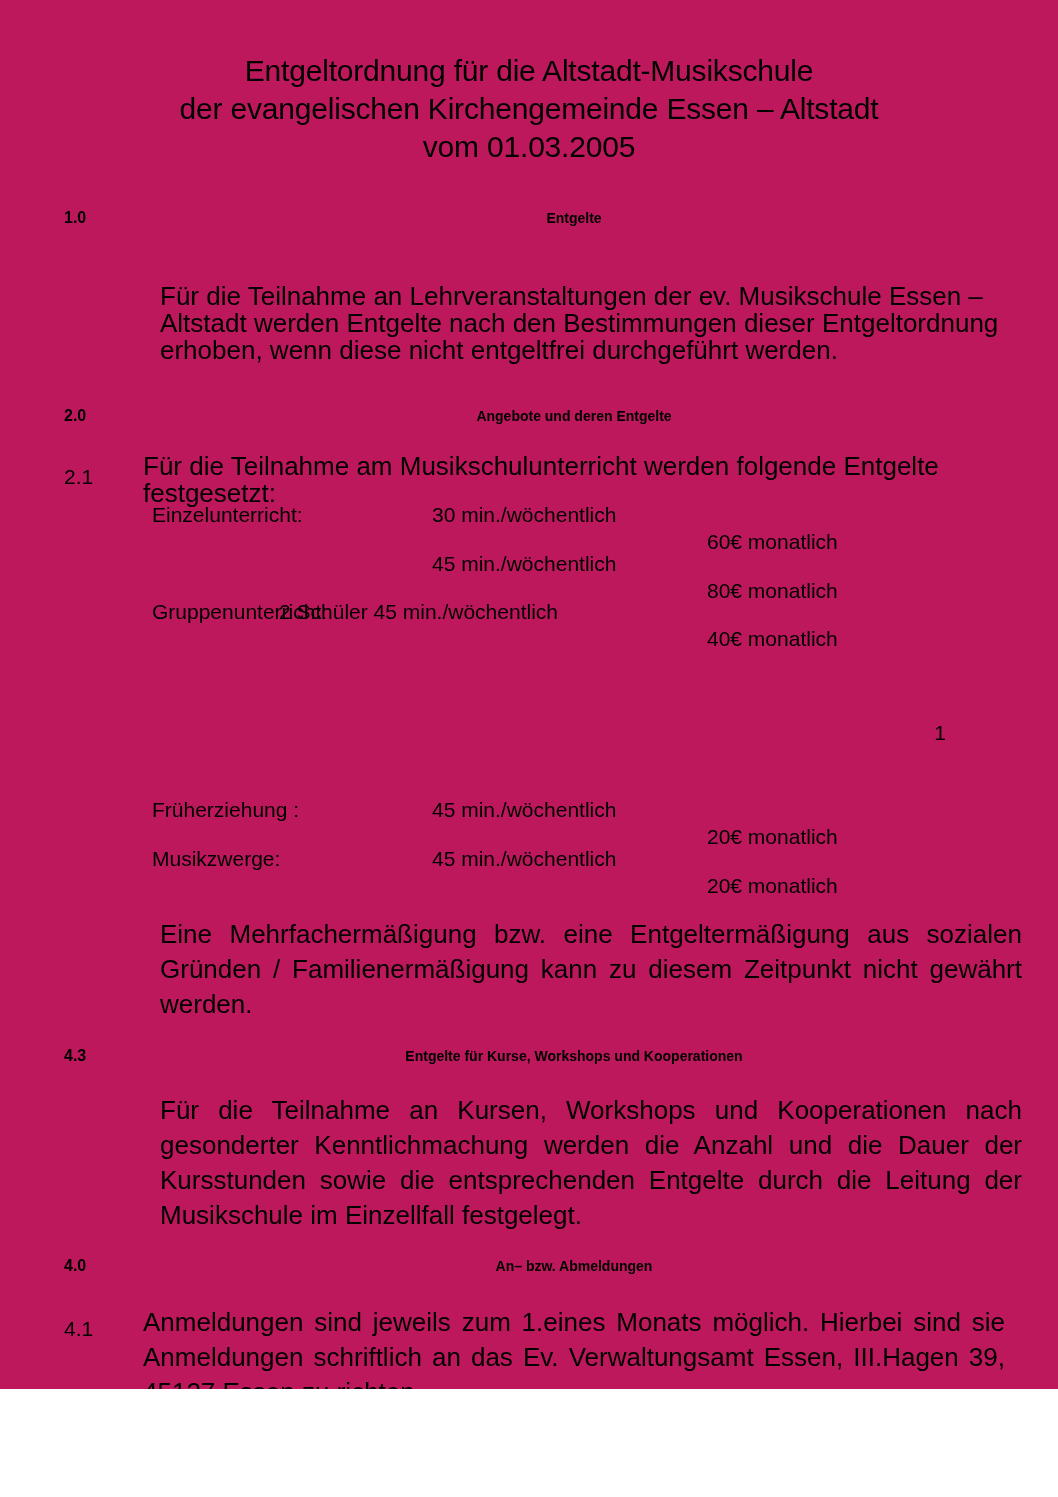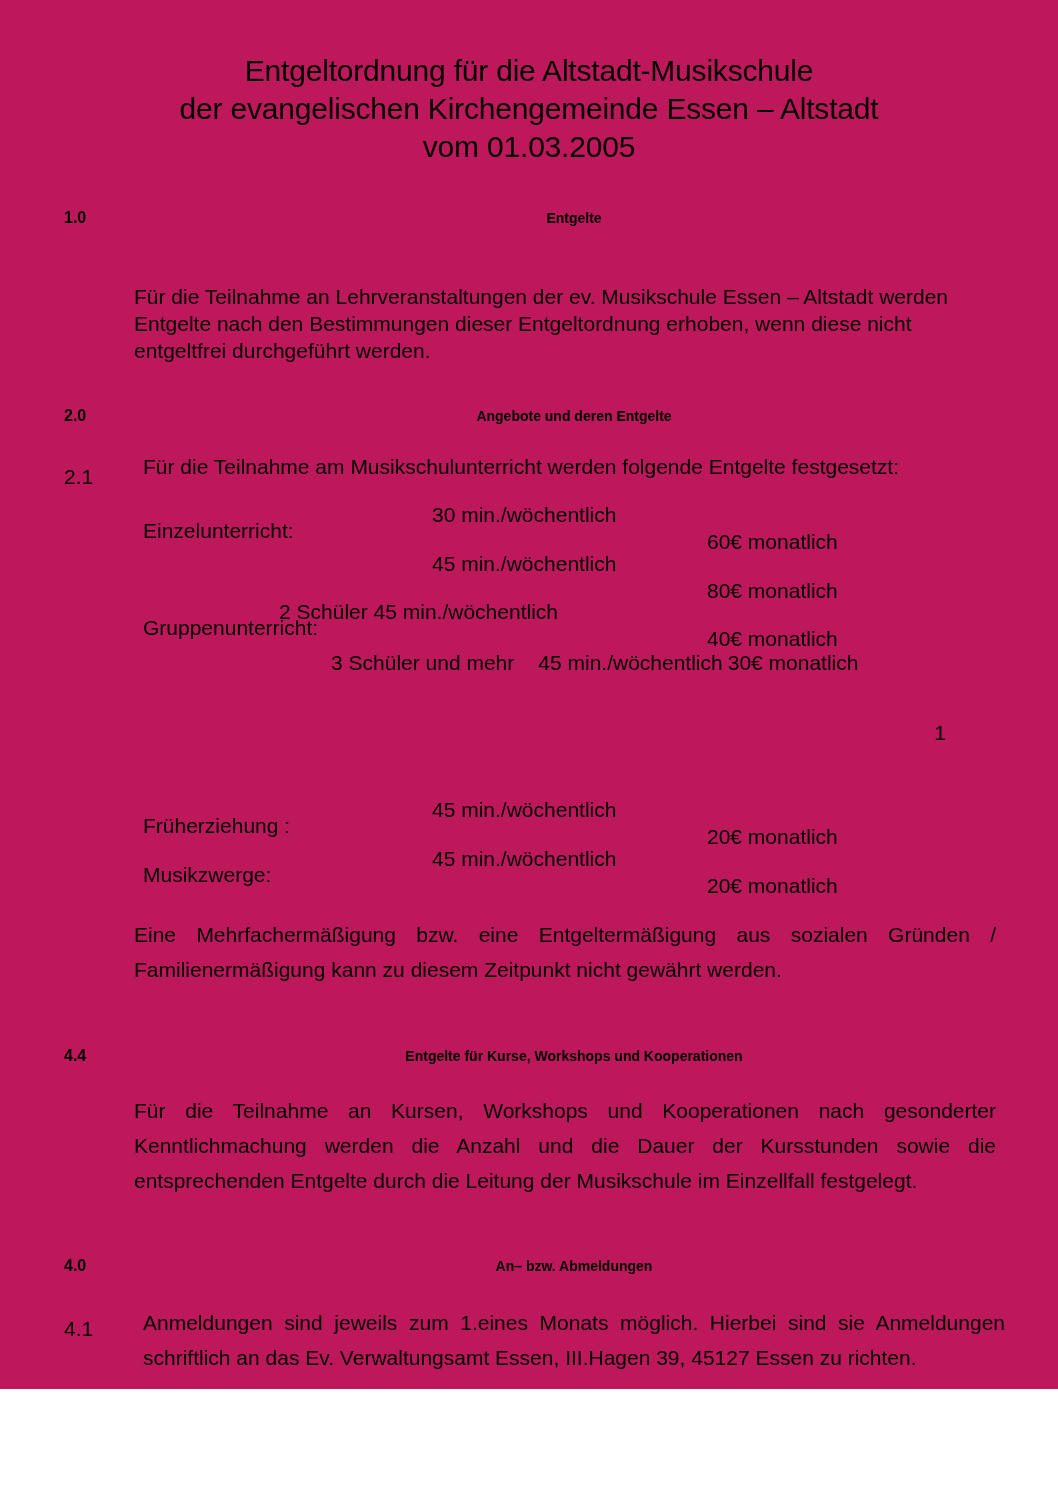--- a/index.html
+++ b/index.html
@@ -57,23 +57,23 @@
     text-align: center;
     font-weight: bold;
     font-size: 14px;
     line-height: 26px;
     white-space: nowrap;
   }
 
   
   .para {
     position: absolute;
-    left: 134px;
+    left: 160px;
     width: 862px;
-    font-size: 21px;
+    font-size: 26px;
   }
   .para.tight {
     line-height: 27px;
   }
   .para.loose {
     line-height: 35px;
   }
   .para.justify {
     text-align: justify;
     text-align-last: left;
@@ -91,21 +91,21 @@
     top: 0;
     font-size: 21px;
     line-height: 27px;
     margin-top: 10px;
   }
   .num-para .t {
     position: absolute;
     left: 79px;
     top: 0;
     width: 862px;
-    font-size: 21px;
+    font-size: 26px;
   }
   .num-para .t.tight { line-height: 27px; }
   .num-para .t.loose { line-height: 35px; }
   .num-para .t.justify {
     text-align: justify;
     text-align-last: left;
   }
 
   
   .fee-row {
@@ -114,21 +114,21 @@
     width: 1058px;
     height: 30px;
     font-size: 21px;
     line-height: 30px;
     white-space: nowrap;
   }
   .fee-cell {
     position: absolute;
     top: 0;
   }
-  .c-label    { left: 143px; margin-top: 16px; }
+  .c-label    { left: 152px; }
   .c-duration { left: 432px; }
   .c-price    { left: 707px; margin-top: 27px; }
 
   
   .fee-row-special {
     position: absolute;
     left: 331px;
     top: 0;
     font-size: 21px;
     line-height: 30px;
@@ -187,42 +187,39 @@
     <span class="fee-cell c-duration">45 min./wöchentlich</span>
     <span class="fee-cell c-price">80€ monatlich</span>
   </div>
 
   <div class="fee-row" style="top:597px;">
     <span class="fee-cell c-label">Gruppenunterricht:</span>
     <span class="fee-cell" style="left:279px;">2 Schüler 45 min./wöchentlich</span>
     <span class="fee-cell c-price">40€ monatlich</span>
   </div>
 
-  <div class="fee-row-special" style="top:648px;">
-    <span>3 Schüler und mehr</span><span class="gap-a"></span><span>45 min./wöchentlich</span><span class="gap-b"></span><span>30€ monatlich</span>
-  </div>
 
   <div class="page-number">1</div>
 
   <div class="fee-row" style="top:795px;">
     <span class="fee-cell c-label">Früherziehung :</span>
     <span class="fee-cell c-duration">45 min./wöchentlich</span>
     <span class="fee-cell c-price">20€ monatlich</span>
   </div>
 
   <div class="fee-row" style="top:844px;">
     <span class="fee-cell c-label">Musikzwerge:</span>
     <span class="fee-cell c-duration">45 min./wöchentlich</span>
     <span class="fee-cell c-price">20€ monatlich</span>
   </div>
 
   <div class="para loose justify" style="top:917px;">Eine Mehrfachermäßigung bzw. eine Entgeltermäßigung aus sozialen Gründen / Familienermäßigung kann zu diesem Zeitpunkt nicht gewährt werden.</div>
 
   <div class="section-row" style="top:1043px;">
-    <span class="sec-num">4.4</span>
+    <span class="sec-num">4.3</span>
     <span class="sec-heading">Entgelte für Kurse, Workshops und Kooperationen</span>
   </div>
 
   <div class="para loose justify" style="top:1093px;">Für die Teilnahme an Kursen, Workshops und Kooperationen nach gesonderter Kenntlichmachung werden die Anzahl und die Dauer der Kursstunden sowie die entsprechenden Entgelte durch die Leitung der Musikschule im Einzellfall festgelegt.</div>
 
   <div class="section-row" style="top:1253px;">
     <span class="sec-num">4.0</span>
     <span class="sec-heading">An– bzw. Abmeldungen</span>
   </div>
 

